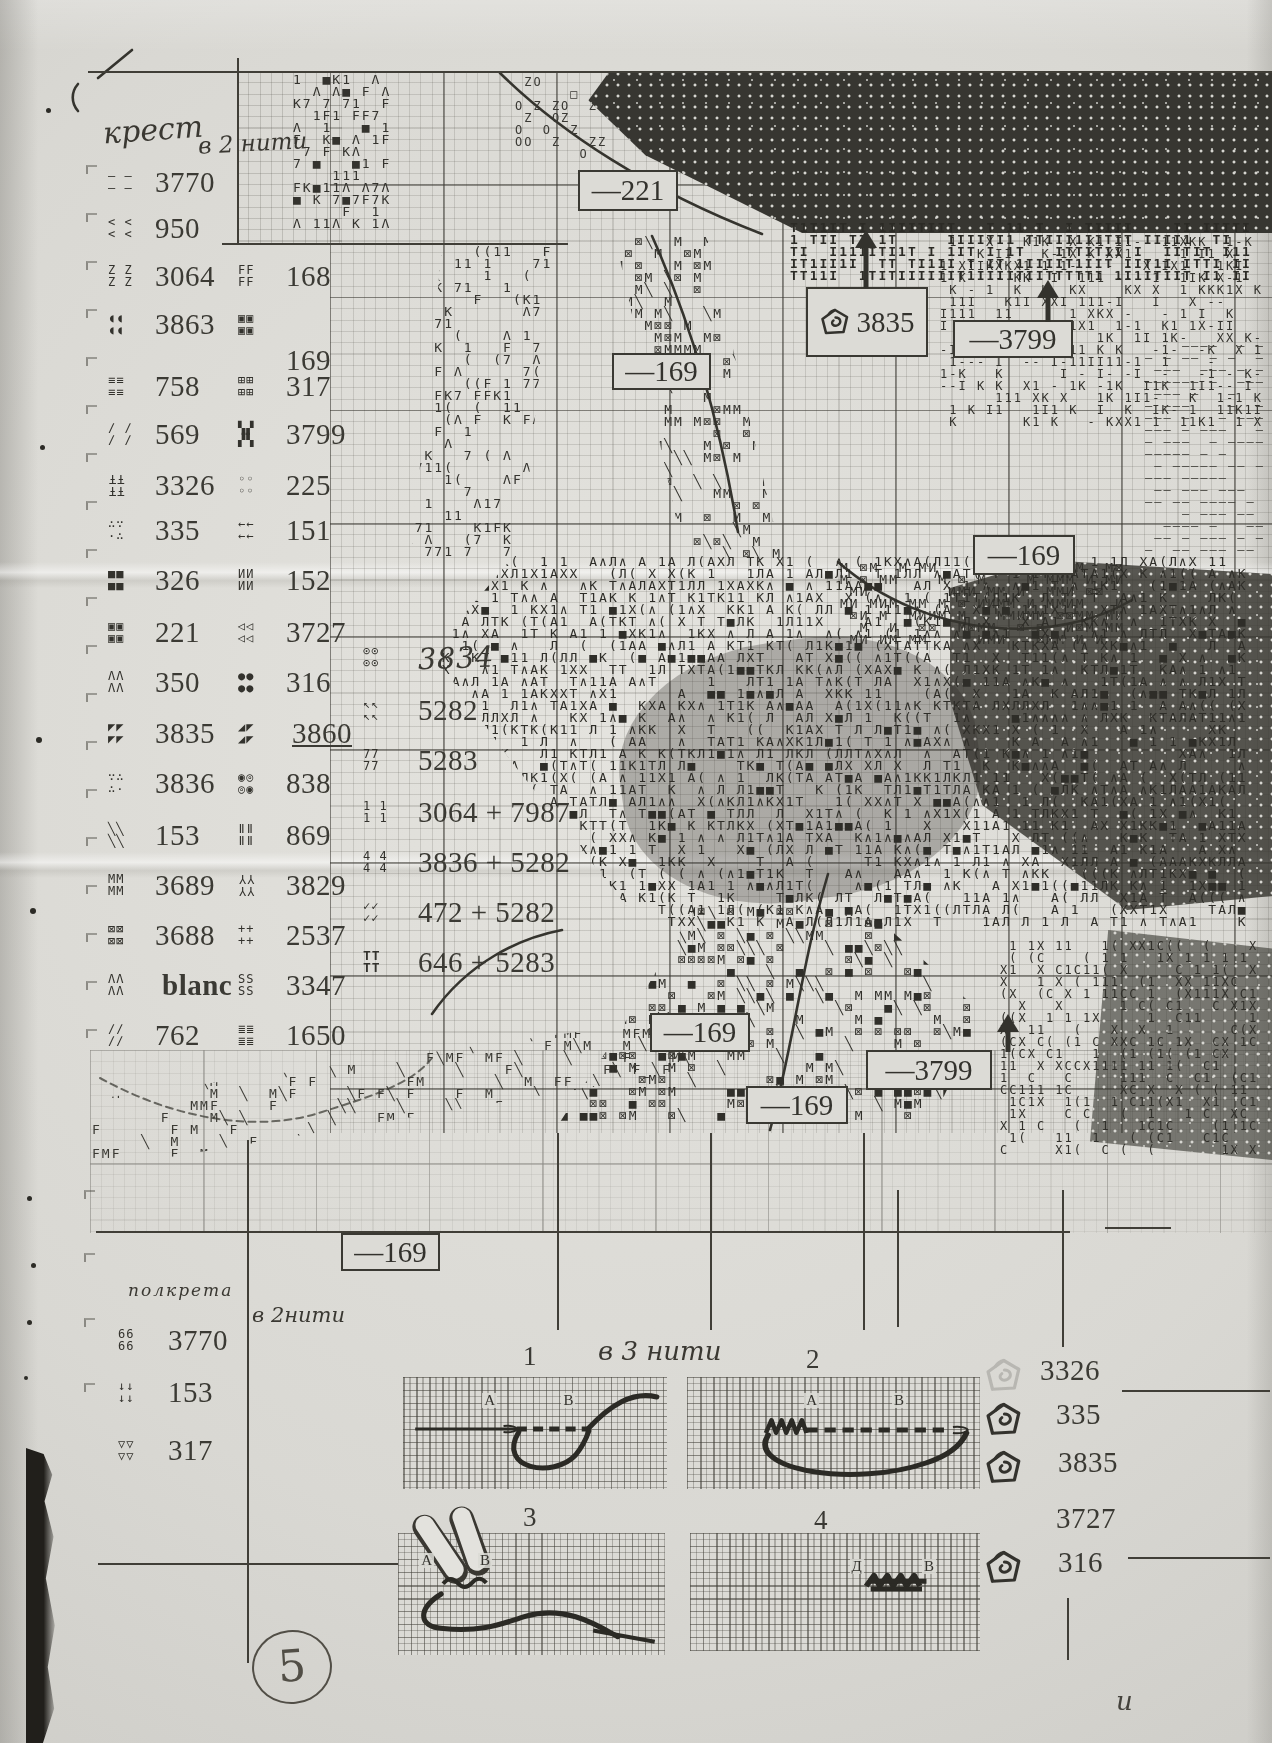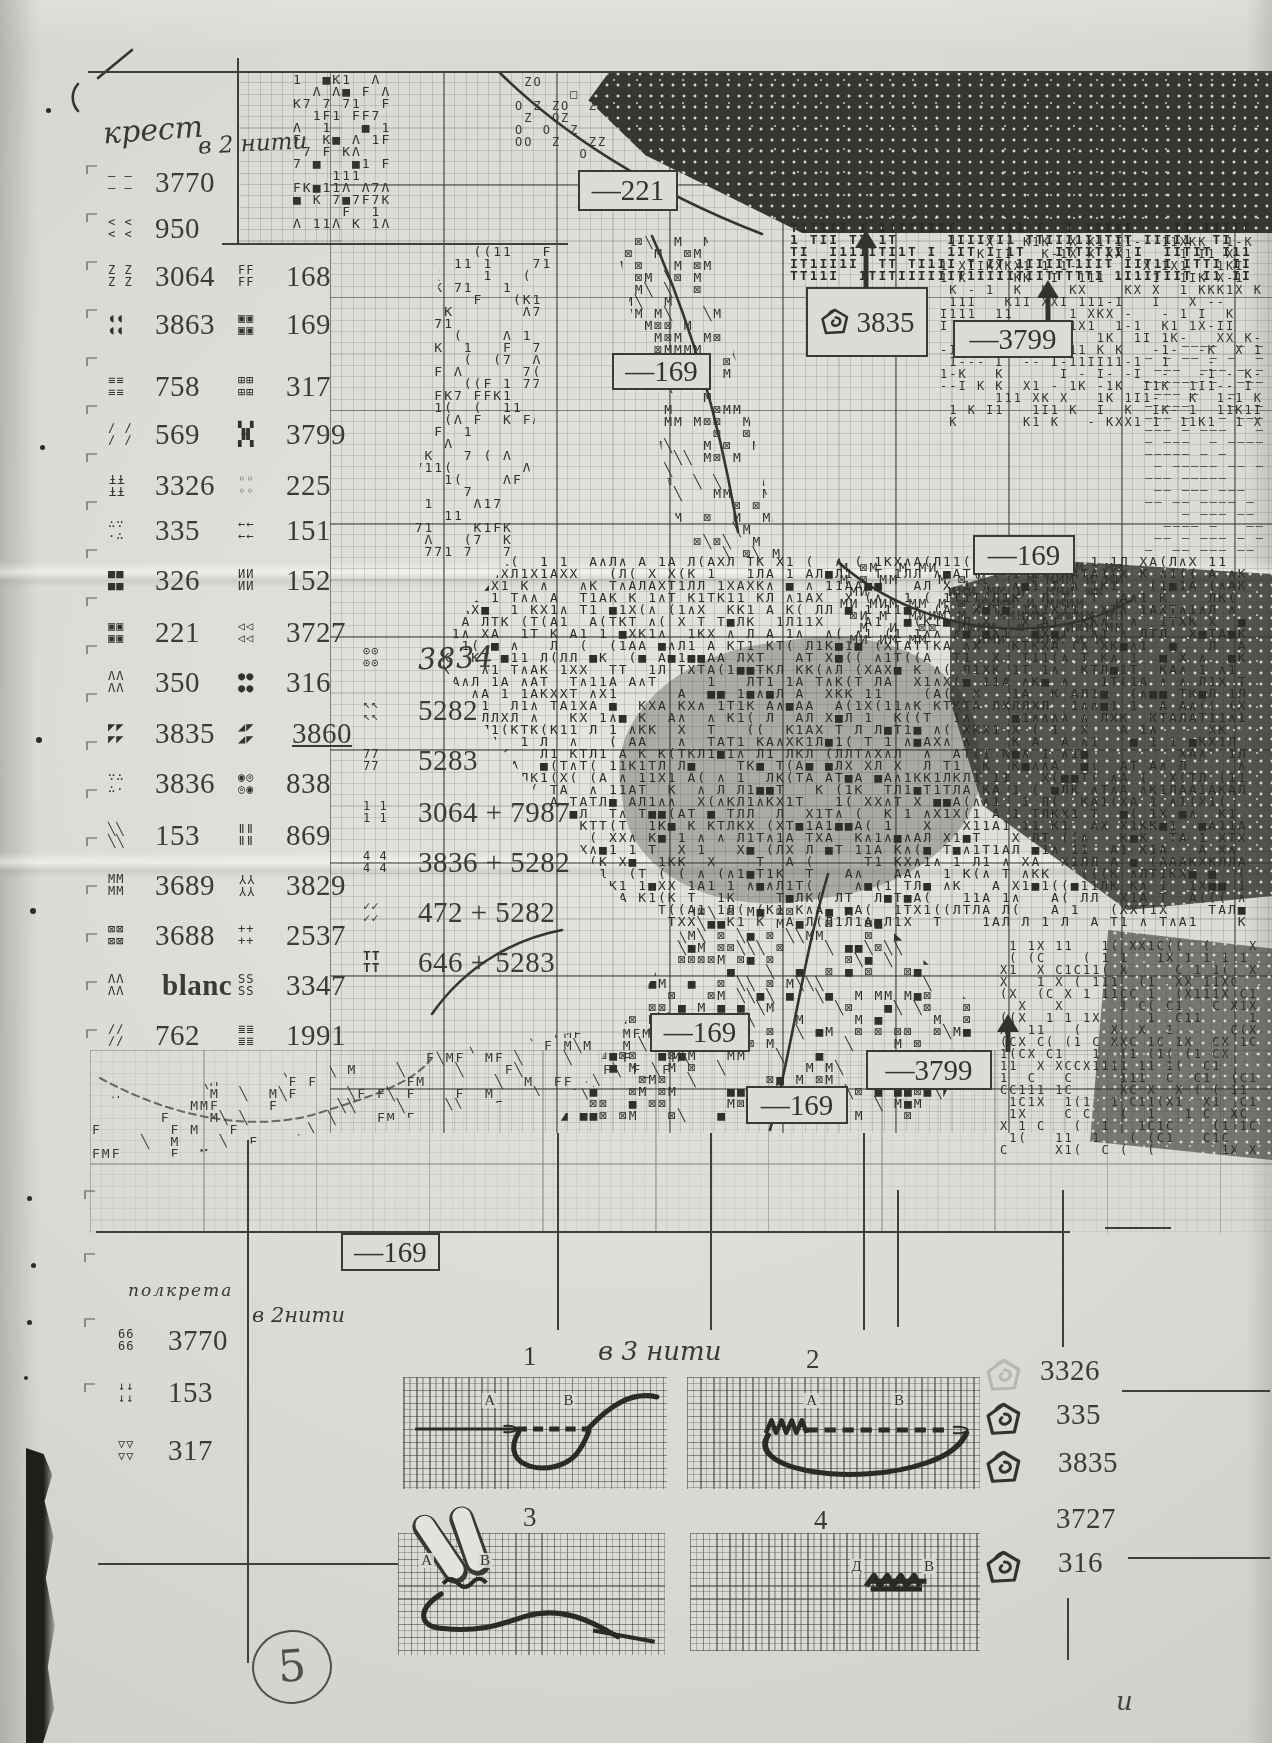--- a/index.html
+++ b/index.html
@@ -449,21 +449,21 @@
       <span class="code" style="left: 155px;">762</span>
     </div>
     <div class="lrow" style="position: absolute; left: 0px; top: 264px;">
       <pre class="sym" style="left: 238px;">FF
 FF</pre>
       <span class="code" style="left: 286px;">168</span>
     </div>
     <div class="lrow" style="position: absolute; left: 0px; top: 312px;">
       <pre class="sym" style="left: 238px;">▣▣
 ▣▣</pre>
-      <span class="code" style="left: 286px;">169</span>
+      <span class="code" style="left: 286px; margin-top: 36px;">169</span>
     </div>
     <div class="lrow" style="position: absolute; left: 0px; top: 374px;">
       <pre class="sym" style="left: 238px;">⊞⊞
 ⊞⊞</pre>
       <span class="code" style="left: 286px;">317</span>
     </div>
     <div class="lrow" style="position: absolute; left: 0px; top: 422px;">
       <pre class="sym" style="left: 238px;">▚▞
 ▞▚</pre>
       <span class="code" style="left: 286px;">3799</span>
@@ -519,21 +519,21 @@
       <span class="code" style="left: 286px;">2537</span>
     </div>
     <div class="lrow" style="position: absolute; left: 0px; top: 973px;">
       <pre class="sym" style="left: 238px;">SS
 SS</pre>
       <span class="code" style="left: 286px;">3347</span>
     </div>
     <div class="lrow" style="position: absolute; left: 0px; top: 1023px;">
       <pre class="sym" style="left: 238px;">≣≣
 ≣≣</pre>
-      <span class="code" style="left: 286px;">1991</span>
+      <span class="code" style="left: 286px;">1650</span>
     </div>
     <div class="lrow" style="position: absolute; left: 0px; top: 645px;">
       <pre class="sym" style="left: 363px;">⊙⊙
 ⊙⊙</pre>
       <span class="code handc" style="left: 418px;">3834</span>
     </div>
     <div class="lrow" style="position: absolute; left: 0px; top: 698px;">
       <pre class="sym" style="left: 363px;">↖↖
 ↖↖</pre>
       <span class="code" style="left: 418px;">5282</span>

